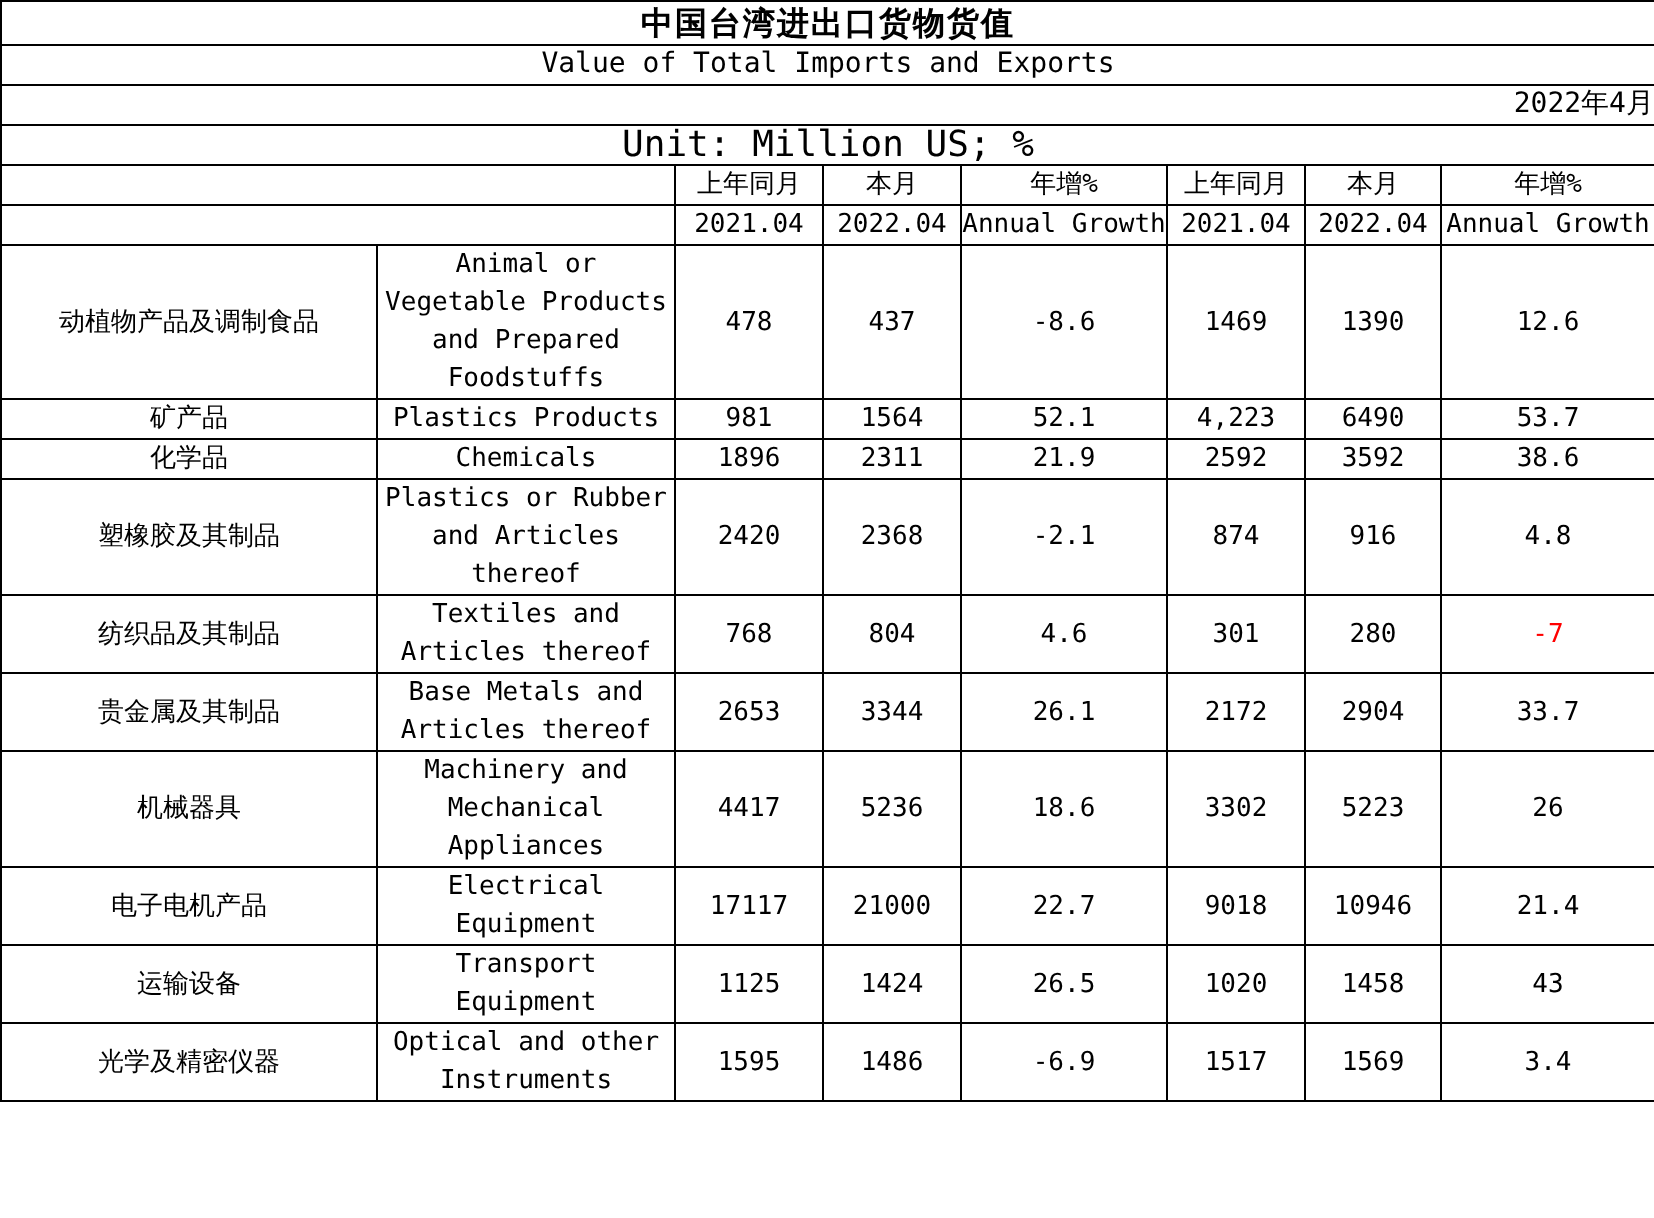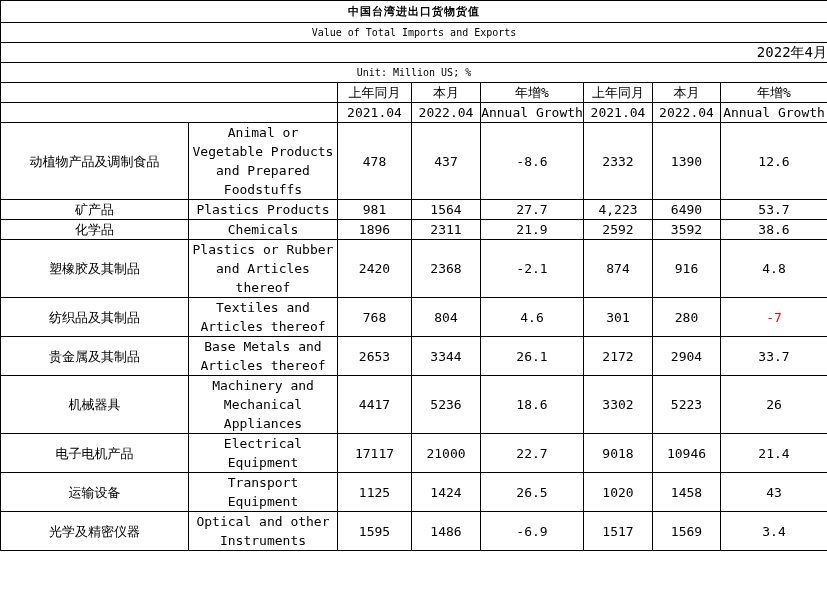--- a/index.html
+++ b/index.html
@@ -21,28 +21,28 @@
   table.report td {
     border: 1px solid #000000;
     font-size: 13px;
     line-height: 19px;
     text-align: center;
     vertical-align: middle;
     overflow: hidden;
     padding: 0;
   }
   tr.r-title td {
-    font-size: 11px;
+    font-size: 16px;
     font-weight: bold;
     letter-spacing: 1px;
   }
-  tr.r-sub td { font-size: 10px; }
+  tr.r-sub td { font-size: 14px; }
   tr.r-period td { font-size: 14px; text-align: right; }
   tr.r-unit-cn td { font-size: 14px; }
-  tr.r-unit-en td { font-size: 10px; }
+  tr.r-unit-en td { font-size: 18px; }
   .red { color: #ff0000; }
   td.cn-cell { font-size: 14px; }
   td.en-cell {
     text-align: left;
     padding-left: 3px;
     padding-right: 1px;
   }
   td.group-cell { font-size: 14px; }
   td.num-cell { font-size: 13px; }
 </style>
@@ -94,30 +94,30 @@
       <td>2022.04</td>
       <td>Annual Growth</td>
     </tr>
 
     <tr style="height:74px">
       <td class="cn-cell">动植物产品及调制食品</td>
       <td class="en-cell">Animal or Vegetable Products and Prepared Foodstuffs</td>
       <td class="num-cell">478</td>
       <td class="num-cell">437</td>
       <td class="num-cell">-8.6</td>
-      <td class="num-cell">2332</td>
+      <td class="num-cell">1469</td>
       <td class="num-cell">1390</td>
       <td class="num-cell">12.6</td>
     </tr>
     <tr style="height:19px">
       <td class="cn-cell">矿产品</td>
       <td class="en-cell">Plastics Products</td>
       <td class="num-cell">981</td>
       <td class="num-cell">1564</td>
-      <td class="num-cell">27.7</td>
+      <td class="num-cell">52.1</td>
       <td class="num-cell">4,223</td>
       <td class="num-cell">6490</td>
       <td class="num-cell">53.7</td>
     </tr>
     <tr style="height:20px">
       <td class="cn-cell">化学品</td>
       <td class="en-cell">Chemicals</td>
       <td class="num-cell">1896</td>
       <td class="num-cell">2311</td>
       <td class="num-cell">21.9</td>

